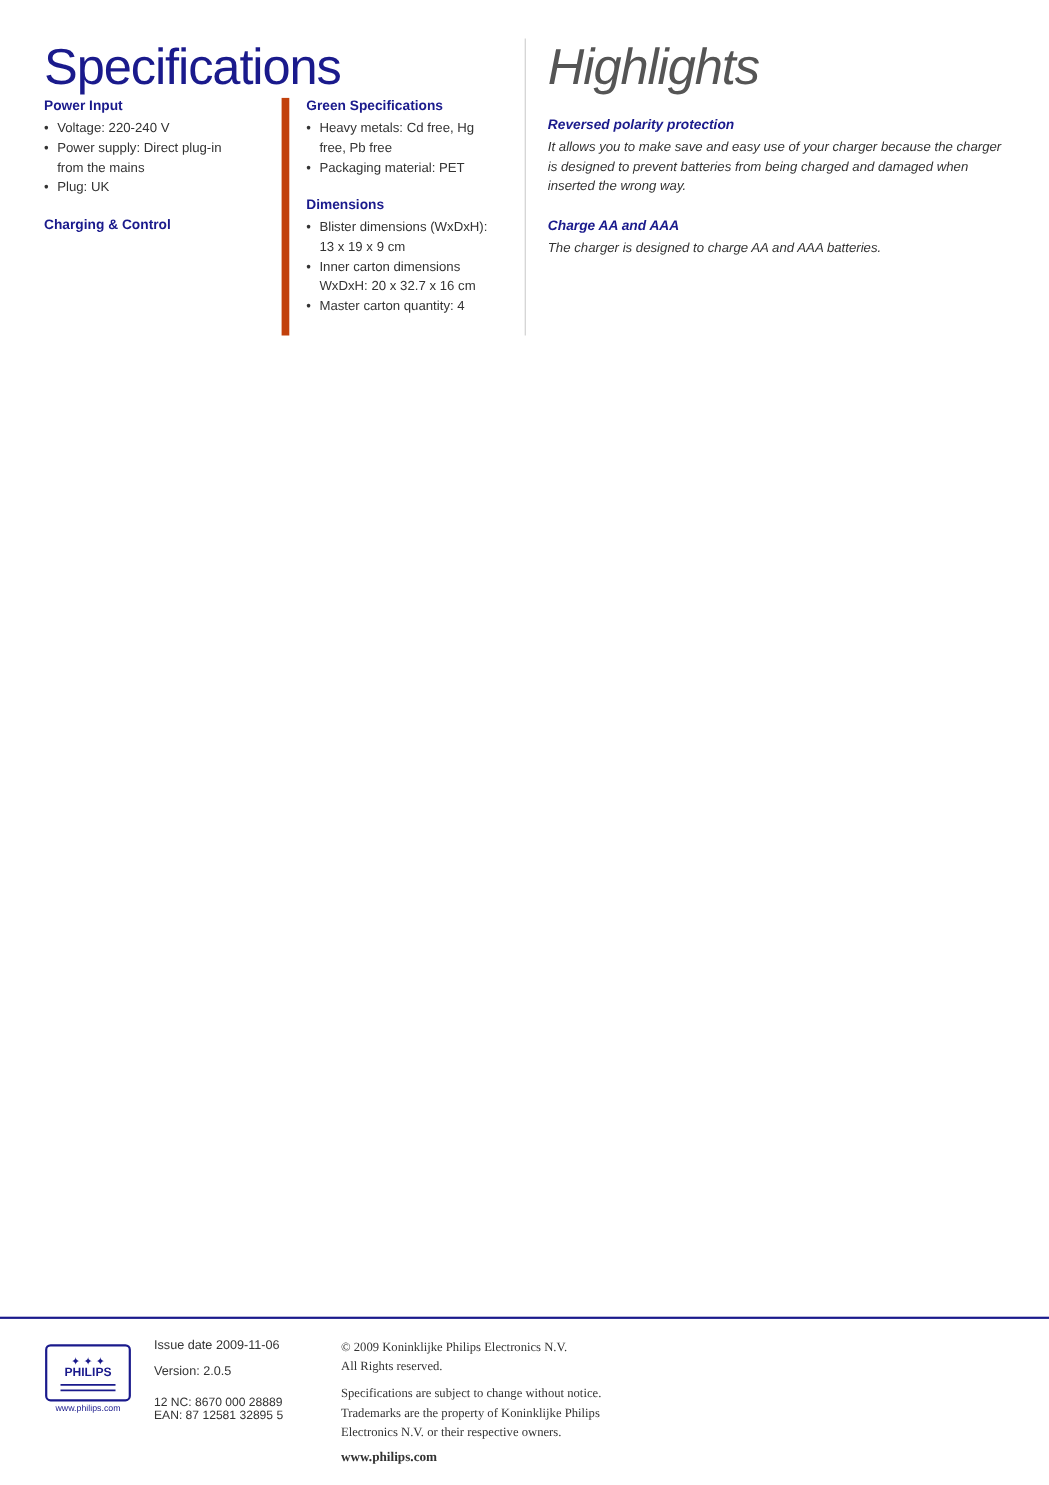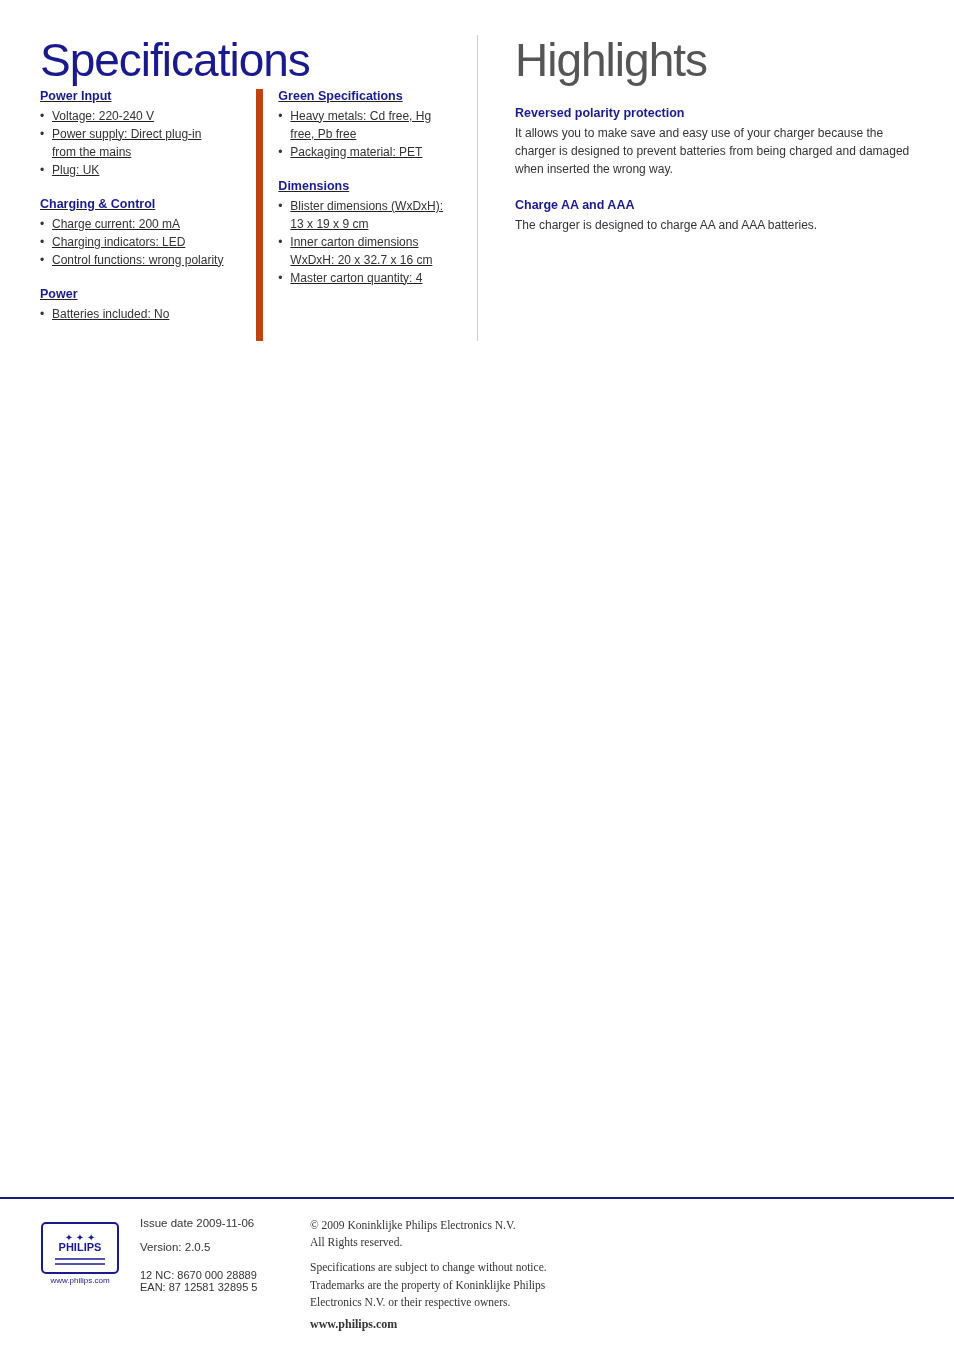--- a/index.html
+++ b/index.html
@@ -47,22 +47,23 @@
       margin-top: 5px;
     }
 
     .left-col {
       width: 50%;
       padding-right: 20px;
     }
 
     .right-col {
       width: 50%;
-      padding-left: 37px;
+      padding-left: 20px;
       border-left: 1px solid #ccc;
+      font-style: italic;
     }
 
     
     .specs-title {
       font-size: 46px;
       font-weight: 300;
       color: #1a1a8c;
       letter-spacing: -1px;
       margin-bottom: 3px;
       line-height: 1.1;
@@ -119,21 +120,20 @@
     .highlight-text {
       font-size: 12px;
       color: #333;
       line-height: 1.5;
     }
 
     
     .left-inner {
       display: flex;
       gap: 16px;
-      text-decoration: underline;
     }
     .left-inner-col1 {
       width: 50%;
       padding-right: 15px;
     }
     .left-inner-col2 {
       width: 50%;
       padding-left: 15px;
       border-left: 7px solid #c2410c;
     }
@@ -197,33 +197,22 @@
             <div class="spec-section-title">Power Input</div>
             <ul class="spec-list">
               <li>Voltage: 220-240 V</li>
               <li>Power supply: Direct plug-in from the mains</li>
               <li>Plug: UK</li>
             </ul>
           </div>
 
           <div class="spec-section">
             <div class="spec-section-title">Charging &amp; Control</div>
-            <ul class="spec-list">
-              <li>Charge current: 200 mA</li>
-              <li>Charging indicators: LED</li>
-              <li>Control functions: wrong polarity</li>
-            </ul>
-          </div>
-
-          <div class="spec-section">
-            <div class="spec-section-title">Power</div>
-            <ul class="spec-list">
-              <li>Batteries included: No</li>
-            </ul>
-          </div>
+          </div>
+
         </div>
 
         <div class="left-inner-col2">
 
           <div class="spec-section">
             <div class="spec-section-title">Green Specifications</div>
             <ul class="spec-list">
               <li>Heavy metals: Cd free, Hg free, Pb free</li>
               <li>Packaging material: PET</li>
             </ul>

